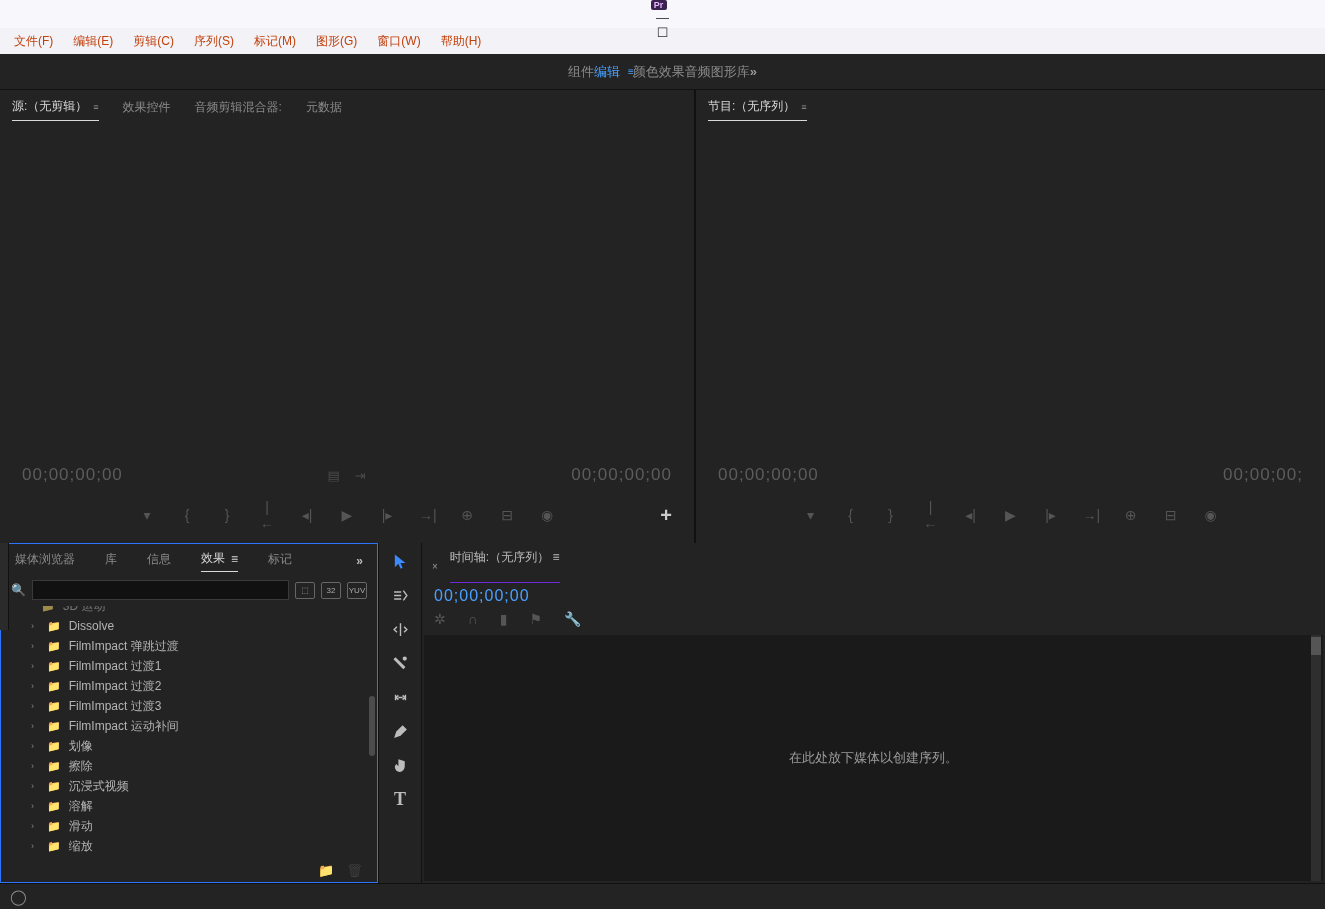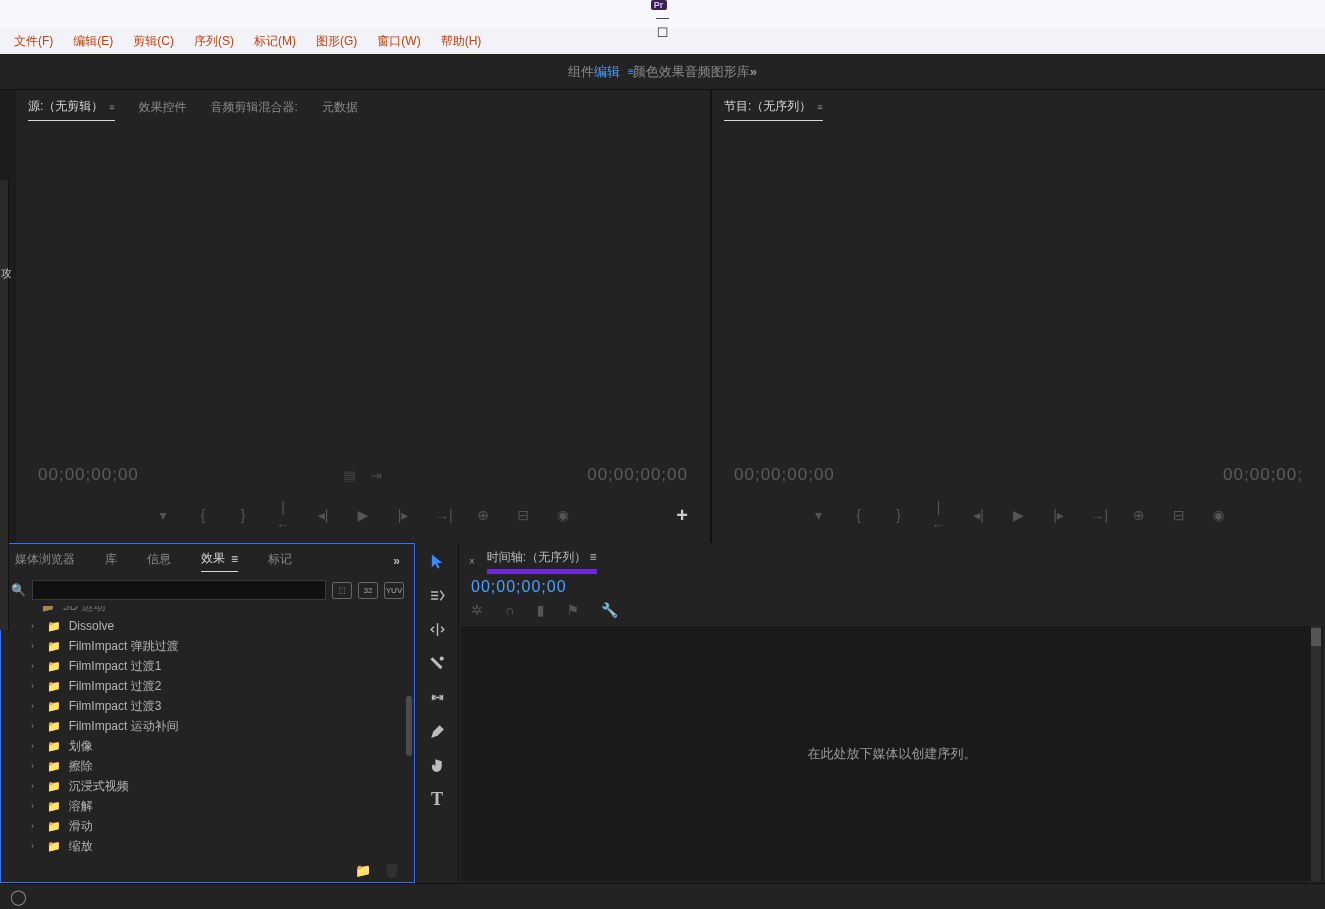--- a/index.html
+++ b/index.html
@@ -21,42 +21,42 @@
 .workspacebar .ws.active { color: #4aa0ff; }
 .workspacebar .ws.active .lines { color:#4aa0ff; }
 .workspacebar .lines { font-size:10px; letter-spacing:-1px; }
 .workspacebar .overflow { color:#999; font-weight:bold; }
 
 .body-area { position: relative; height: calc(100% - 28px - 26px - 36px - 26px); display:flex; flex-direction:column; background:#1c1c1c; }
 
 
 .upper { display:flex; height: 453px; }
 .panel { background:#232323; position:relative; }
-.src-panel { width: 695px; border-right:1px solid #111;margin-left:16px; }
+.src-panel { width: 695px; border-right:1px solid #111; }
 .prog-panel { flex:1; border-left:1px solid #111; }
 
 
 .panel-tabs { display:flex; gap:24px; padding: 8px 12px 4px; color:#8a8a8a; font-size:12px; align-items:center; }
 .panel-tabs .tab { cursor:pointer; display:flex; align-items:center; gap:6px; padding-bottom:5px; }
 .panel-tabs .tab.active { color:#d9d9d9; border-bottom:1px solid #d9d9d9; }
 .panel-tabs .lines-sm { font-size:9px; color:#999; }
 .panel-close { color:#999; font-size:10px; margin-right:4px; }
 
 .monitor-area { height: 340px; }
 
 .timecode-row { display:flex; justify-content:space-between; padding: 0 22px; color:#5c5c5c; font-size:17px; align-items:center; letter-spacing:1px; }
 .timecode-row .icons-mid { display:flex; gap:14px; color:#4b4b4b; font-size:13px; }
 
 .transport { display:flex; gap:24px; align-items:center; justify-content:center; padding: 14px 0 10px; color:#555; font-size:14px; position:relative; }
 .transport .plus { position:absolute; right:22px; color:#ccc; font-size:20px; font-weight:bold; }
 .transport .ico { width:16px; text-align:center; }
 
 
 .lower { flex:1; display:flex; }
-.project-panel { width: 415px; border: 1px solid #2f74ff; background:#232323; display:flex; flex-direction:column; }
+.project-panel { width: 378px; border: 1px solid #2f74ff; background:#232323; display:flex; flex-direction:column; }
 .project-tabs { display:flex; gap:30px; padding: 6px 14px 4px; color:#8a8a8a; font-size:12px; align-items:center; }
 .project-tabs .tab { cursor:pointer; display:flex; align-items:center; gap:6px; padding-bottom:4px; }
 .project-tabs .tab.active { color:#d9d9d9; border-bottom:1px solid #d9d9d9; }
 .project-tabs .overflow { margin-left:auto; color:#bbb; font-weight:bold; }
 
 .search-row { display:flex; align-items:center; gap:6px; padding: 4px 10px 6px; }
 .search-ico { color:#999; font-size:12px; }
 .search-field { flex:1; height:20px; background:#111; border:1px solid #3a3a3a; color:#ddd; padding:0 6px; font-size:11px; }
 .badge { width:20px; height:17px; border:1px solid #666; color:#aaa; font-size:8px; display:flex; align-items:center; justify-content:center; border-radius:2px; }
 
@@ -336,21 +336,21 @@
           <svg viewBox="0 0 24 24" fill="currentColor">
             <path d="M9 3v8M12 2v9M15 3v8M18 6v7c0 4-3 8-7 8s-7-3-7-8l2-3 3 3V3"></path>
           </svg>
         </div>
       <div class="tool" style="font-weight:bold;font-family:serif;font-size:18px">T</div>
     </div>
 
     <div class="timeline-panel">
       <div class="timeline-header">
         <span class="panel-close">×</span>
-        <span class="tab active" style="border-bottom:5px solid #6d28d9;padding-bottom:3px"><span>时间轴:（无序列）</span> <span class="lines-sm">≡</span></span>
+        <span class="tab active" style="border-bottom:1px solid #6d28d9;padding-bottom:16px"><span>时间轴:（无序列）</span> <span class="lines-sm">≡</span></span>
       </div>
       <div class="timeline-tc">00;00;00;00</div>
       <div class="timeline-toolbar">
         <span>✲</span>
         <span>∩</span>
         <span>▮</span>
         <span>⚑</span>
         <span class="wrench">🔧</span>
       </div>
       <div class="timeline-body">

